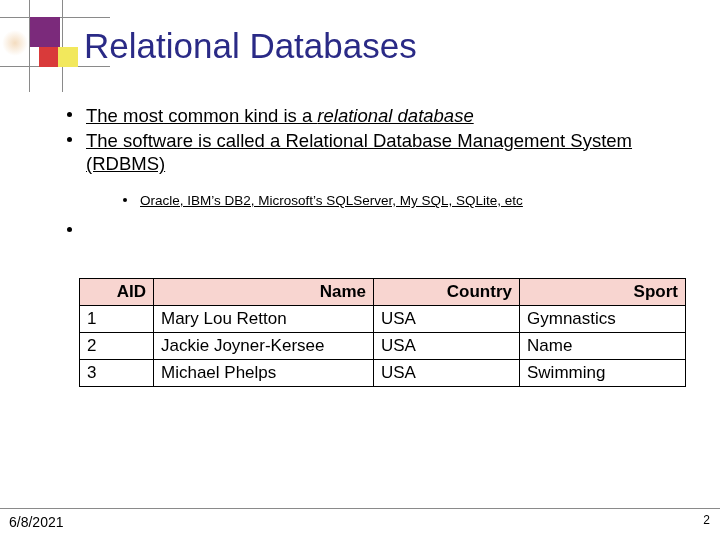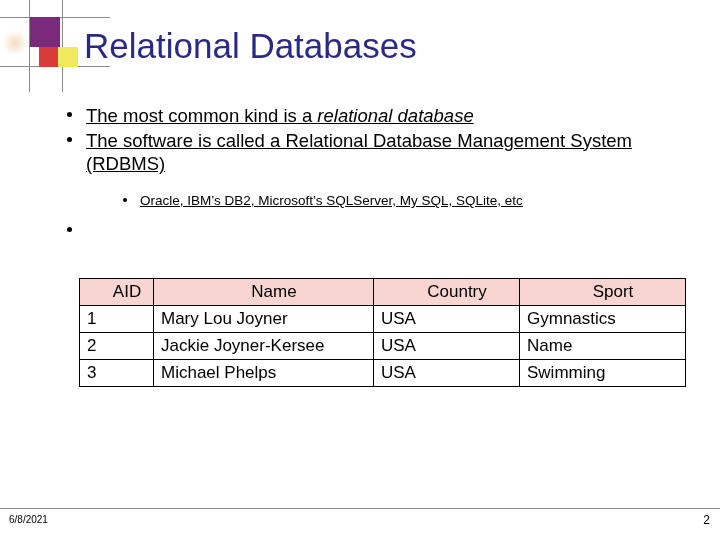--- a/index.html
+++ b/index.html
@@ -174,22 +174,22 @@
     font-size: 17px;
     padding: 3px 7px;
     height: 27px;
     box-sizing: border-box;
     color: #000;
     font-weight: normal;
     vertical-align: middle;
   }
   table.data thead th {
     background: #f8d5d0;
-    font-weight: normal;
-    text-align: center;
+    font-weight: bold;
+    text-align: right;
     padding-left: 28px;
   }
   table.data tbody td {
     text-align: left;
   }
   .col-aid { width: 74px; }
   .col-name { width: 220px; }
   .col-country { width: 146px; }
   .col-sport { width: 166px; }
 
@@ -199,21 +199,21 @@
     left: 0;
     top: 508px;
     width: 720px;
     height: 1px;
     background: #8a8a8a;
   }
   .footer-date {
     position: absolute;
     left: 9px;
     top: 514px;
-    font-size: 10px;
+    font-size: 14px;
     color: #000000;
   }
   .footer-page {
     position: absolute;
     right: 10px;
     top: 513px;
     font-size: 12px;
     color: #000000;
   }
 </style>
@@ -264,21 +264,21 @@
         <tr>
           <th class="col-aid">AID</th>
           <th class="col-name">Name</th>
           <th class="col-country">Country</th>
           <th class="col-sport">Sport</th>
         </tr>
       </thead>
       <tbody>
         <tr>
           <td class="col-aid">1</td>
-          <td class="col-name">Mary Lou Joyner</td>
+          <td class="col-name">Mary Lou Retton</td>
           <td class="col-country">USA</td>
           <td class="col-sport">Gymnastics</td>
         </tr>
         <tr>
           <td class="col-aid">2</td>
           <td class="col-name">Jackie Joyner-Kersee</td>
           <td class="col-country">USA</td>
           <td class="col-sport">Name</td>
         </tr>
         <tr>

